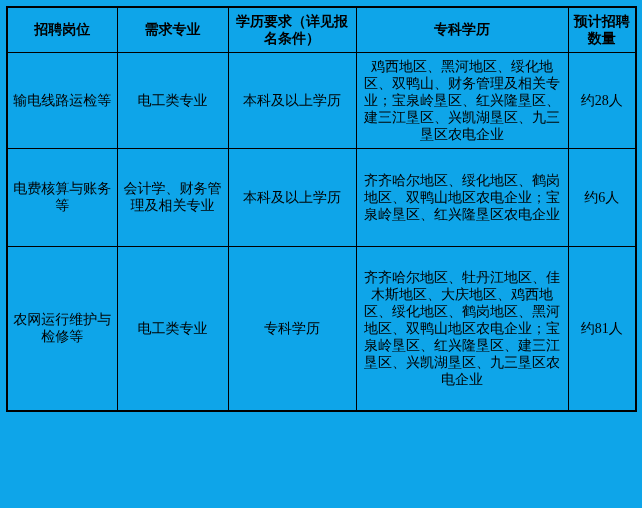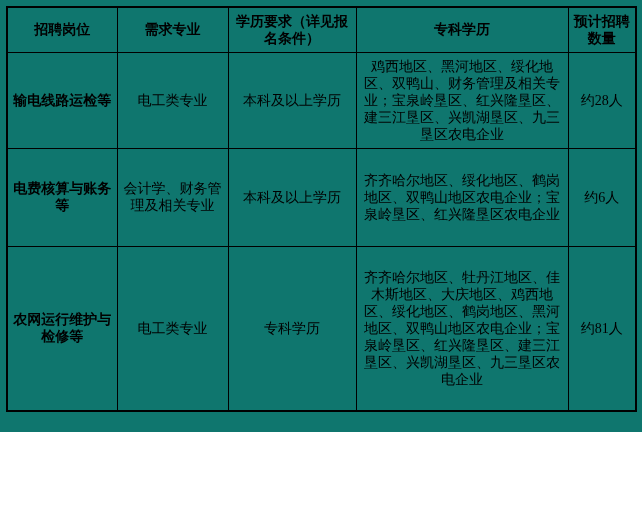--- a/index.html
+++ b/index.html
@@ -9,22 +9,22 @@
   }
   body {
     width: 642px;
     height: 508px;
     font-family: "Liberation Serif", "DejaVu Serif", serif;
     color: #000000;
   }
   .page {
     position: relative;
     width: 642px;
-    height: 432px;
-    background: #0f766e;
+    height: 508px;
+    background: #0ea5e9;
     overflow: hidden;
   }
   table.recruit {
     position: absolute;
     left: 6px;
     top: 6px;
     width: 629px;
     border-collapse: collapse;
     table-layout: fixed;
     border: 2px solid #000000;
@@ -38,21 +38,21 @@
     text-align: center;
     vertical-align: middle;
     padding: 2px 3px;
     word-break: break-all;
     overflow: hidden;
   }
   table.recruit th {
     font-weight: bold;
   }
   td.cell-position {
-    font-weight: bold;
+    font-weight: normal;
   }
   td.cell-units {
     text-align: left;
     line-height: 16px;
     padding: 2px 4px;
   }
   col.c1 { width: 110px; }
   col.c2 { width: 111px; }
   col.c3 { width: 128px; }
   col.c4 { width: 212px; }

